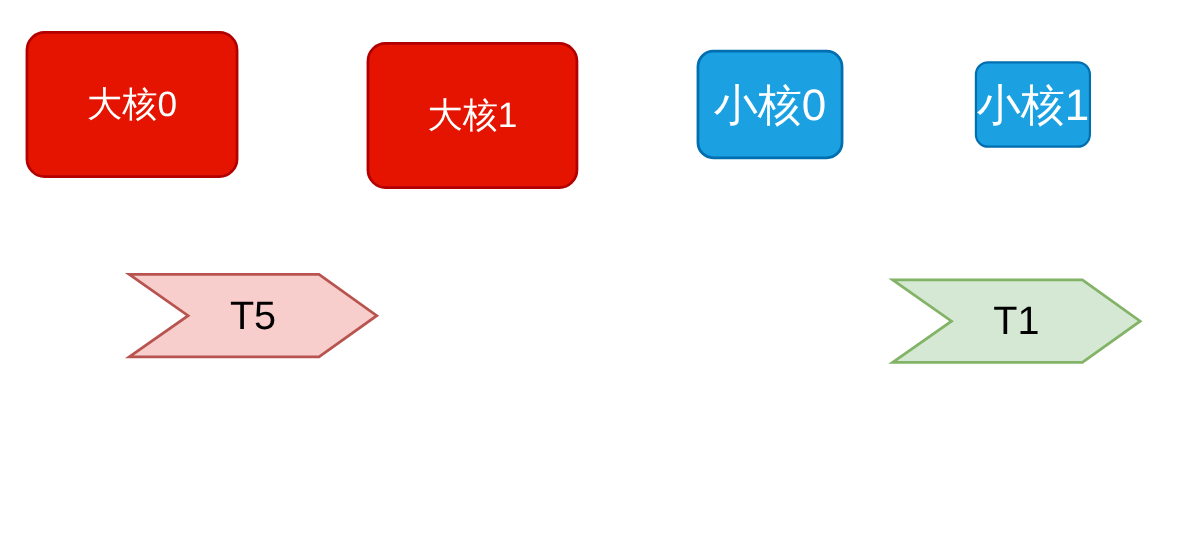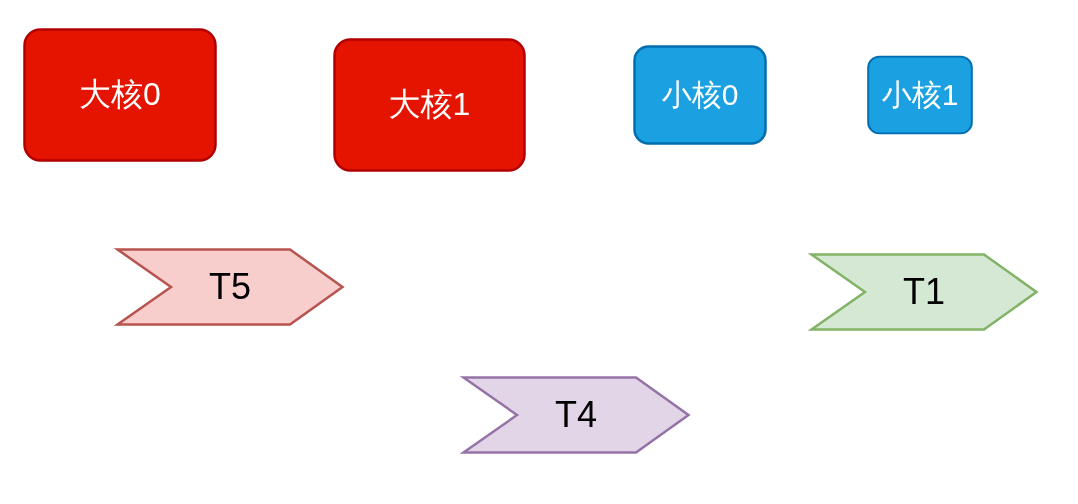--- a/index.html
+++ b/index.html
@@ -22,28 +22,28 @@
   .lbl {
     position: absolute;
     left: 0; top: 0; right: 0; bottom: 0;
     display: flex;
     align-items: center;
     justify-content: center;
     white-space: nowrap;
     pointer-events: none;
   }
   .core-lbl { color: #ffffff; font-size: 32px; }
-  .small .core-lbl { font-size: 30px; }
+  .small .core-lbl { font-size: 40px; }
   .task-lbl { color: #000000; font-size: 36px; text-align: right; }
 
   
   .big-core-0  { left: 23px;  top: 28px;  width: 194px; height: 134px; }
   .big-core-1  { left: 333px; top: 28px;  width: 193px; height: 154px; }
   .small-core-0{ left: 633px; top: 45px;  width: 134px; height: 100px; }
-  .small-core-1{ left: 867px; top: 45px;  width: 106px; height: 100px; }
+  .small-core-1{ left: 886px; top: 45px;  width: 106px; height: 100px; }
 
   .task-t5 { left: 116px; top: 248px; width: 228px; height: 78px; }
   .task-t3 { left: 462px; top: 248px; width: 228px; height: 78px; }
   .task-t1 { left: 810px; top: 248px; width: 228px; height: 88px; }
   .task-t6 { left: 116px; top: 376px; width: 228px; height: 78px; }
   .task-t4 { left: 462px; top: 376px; width: 228px; height: 78px; }
   .task-t2 { left: 810px; top: 376px; width: 228px; height: 78px; }
 </style>
 </head>
 <body>
@@ -87,21 +87,15 @@
 
 
   <div class="shape task-t1">
     <svg viewBox="0 0 228 78">
       <polygon points="1.5,1.5 174,1.5 226.5,39 174,76.5 1.5,76.5 55,39" stroke-width="2.5" fill="#d5e8d4" stroke="#82b366"></polygon>
     </svg>
     <span class="lbl task-lbl">T1</span>
   </div>
 
 
-  <div class="shape task-t4">
-    <svg viewBox="0 0 228 78">
-      <polygon points="1.5,1.5 174,1.5 226.5,39 174,76.5 1.5,76.5 55,39" stroke-width="2.5" fill="#e1d5e7" stroke="#9673a6"></polygon>
-    </svg>
-    <span class="lbl task-lbl">T4</span>
-  </div>
 
 
 </div>
 
 </body></html>

